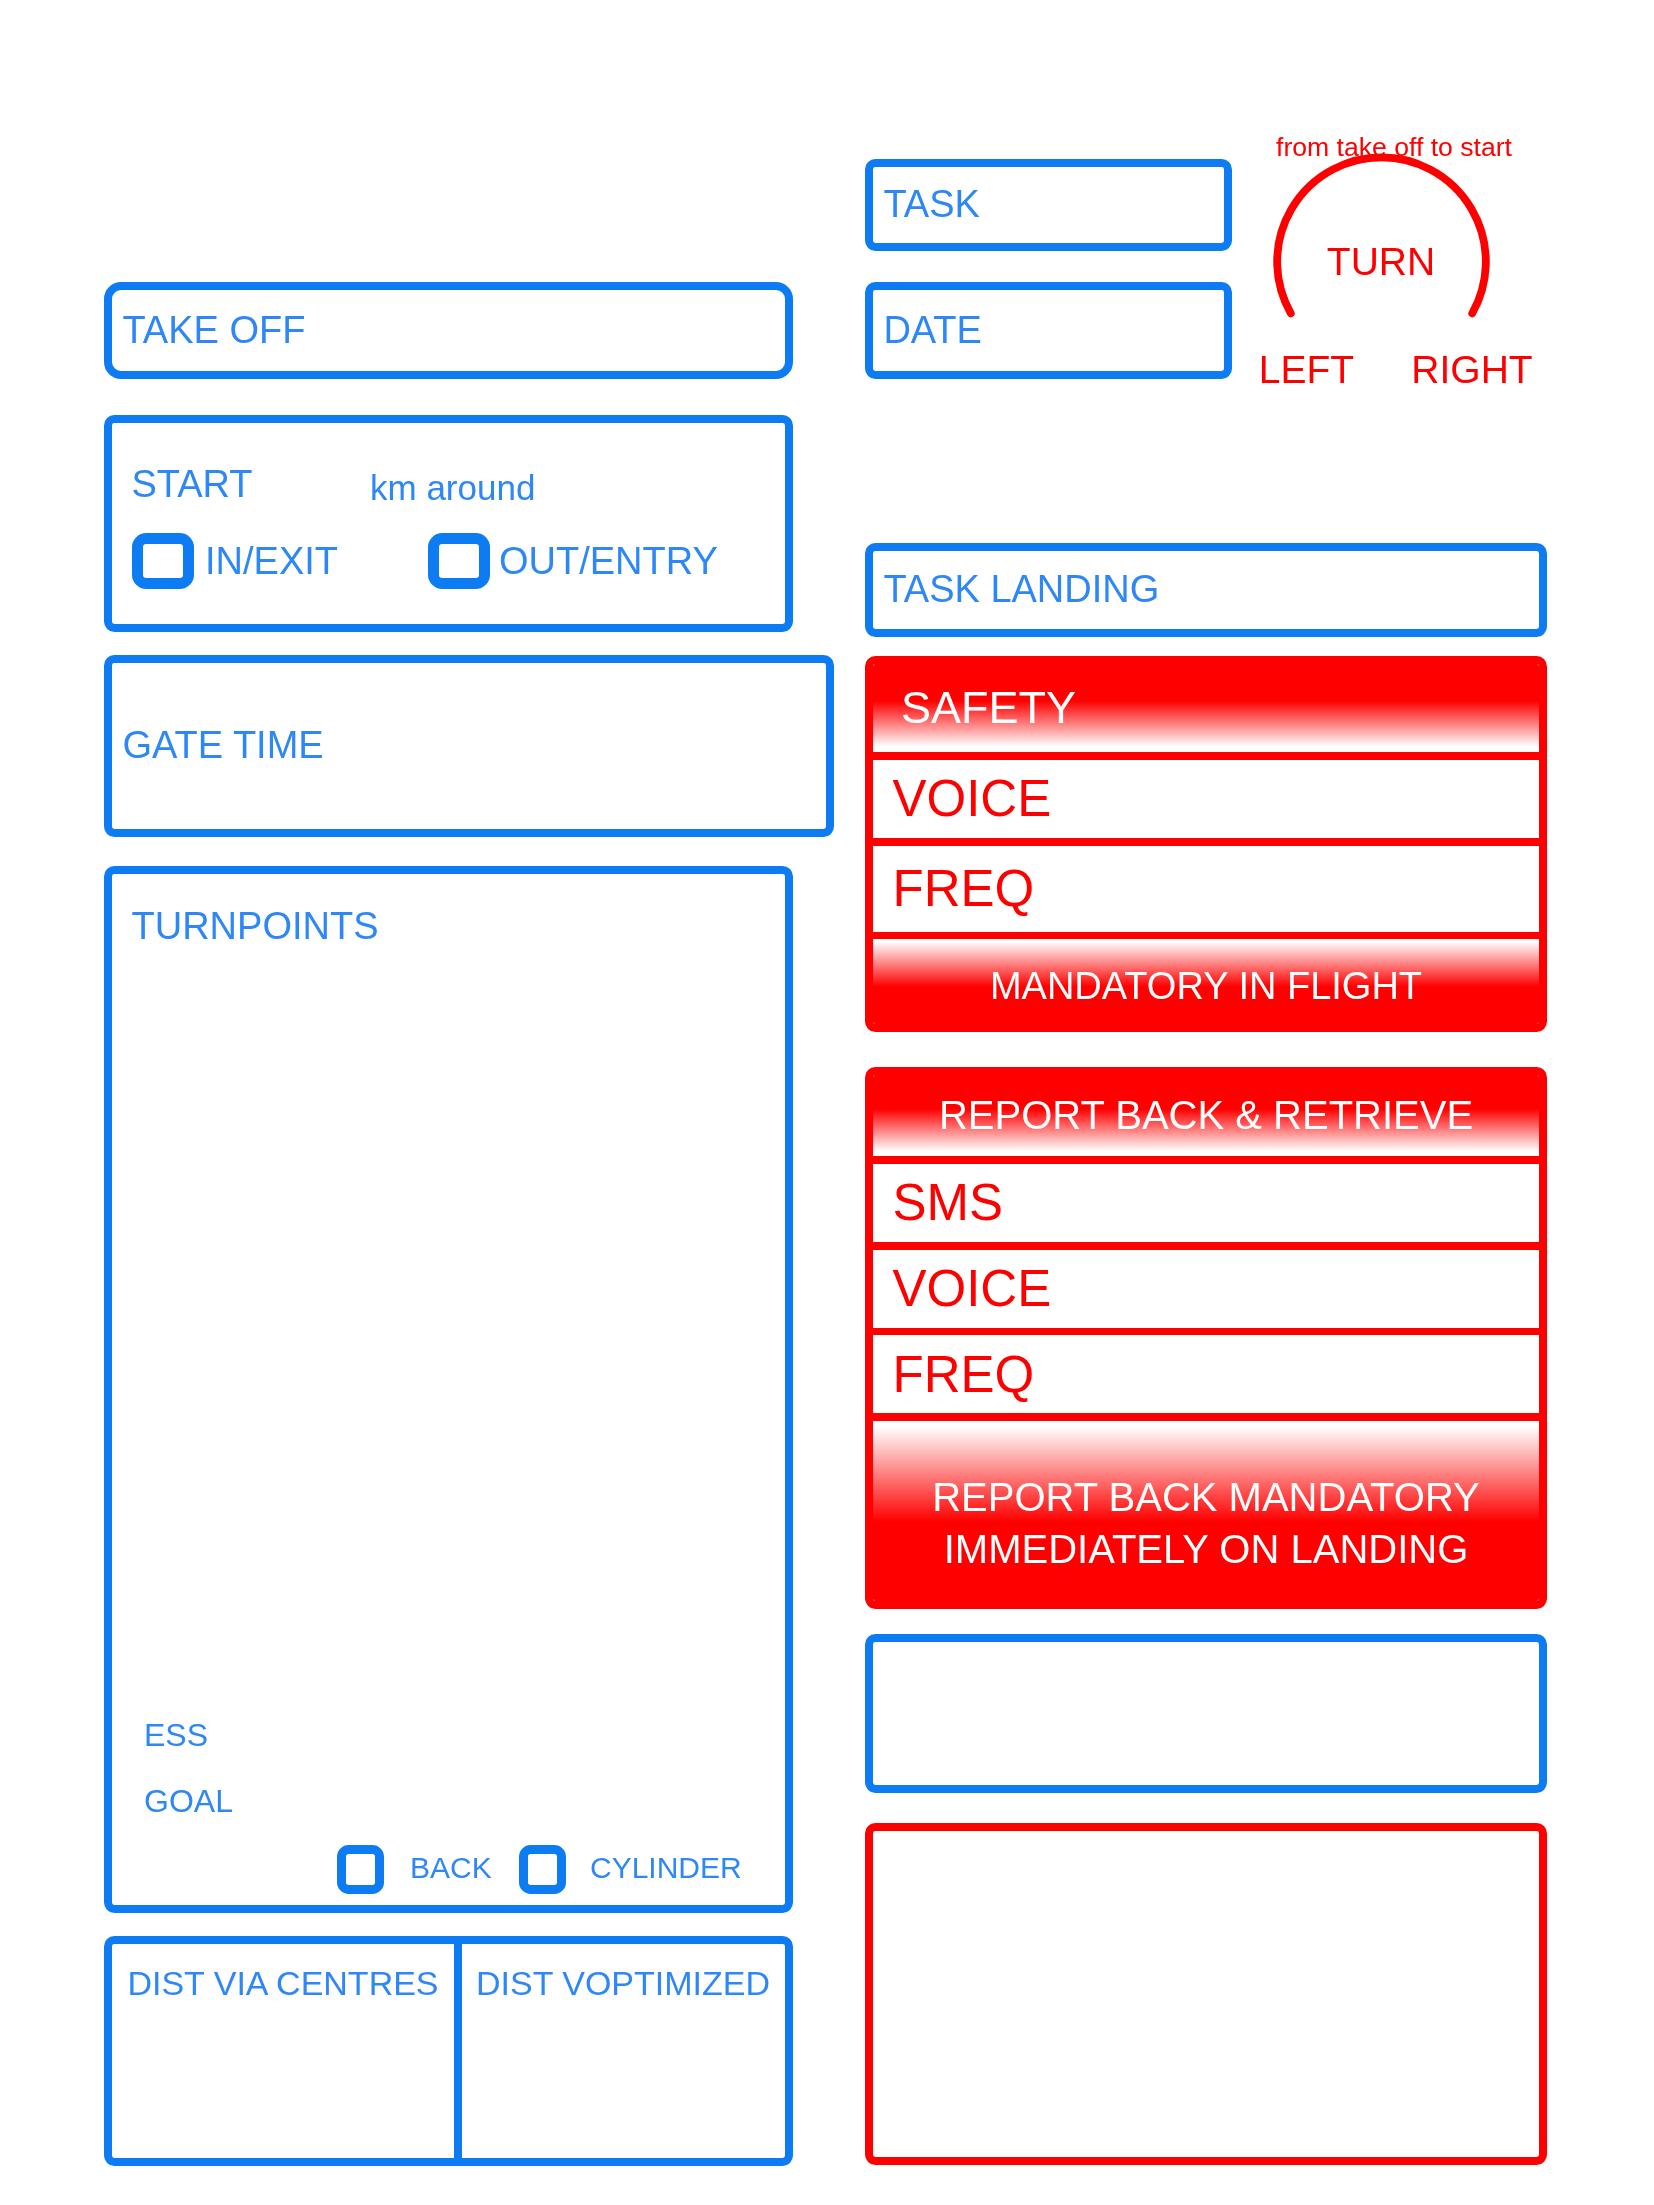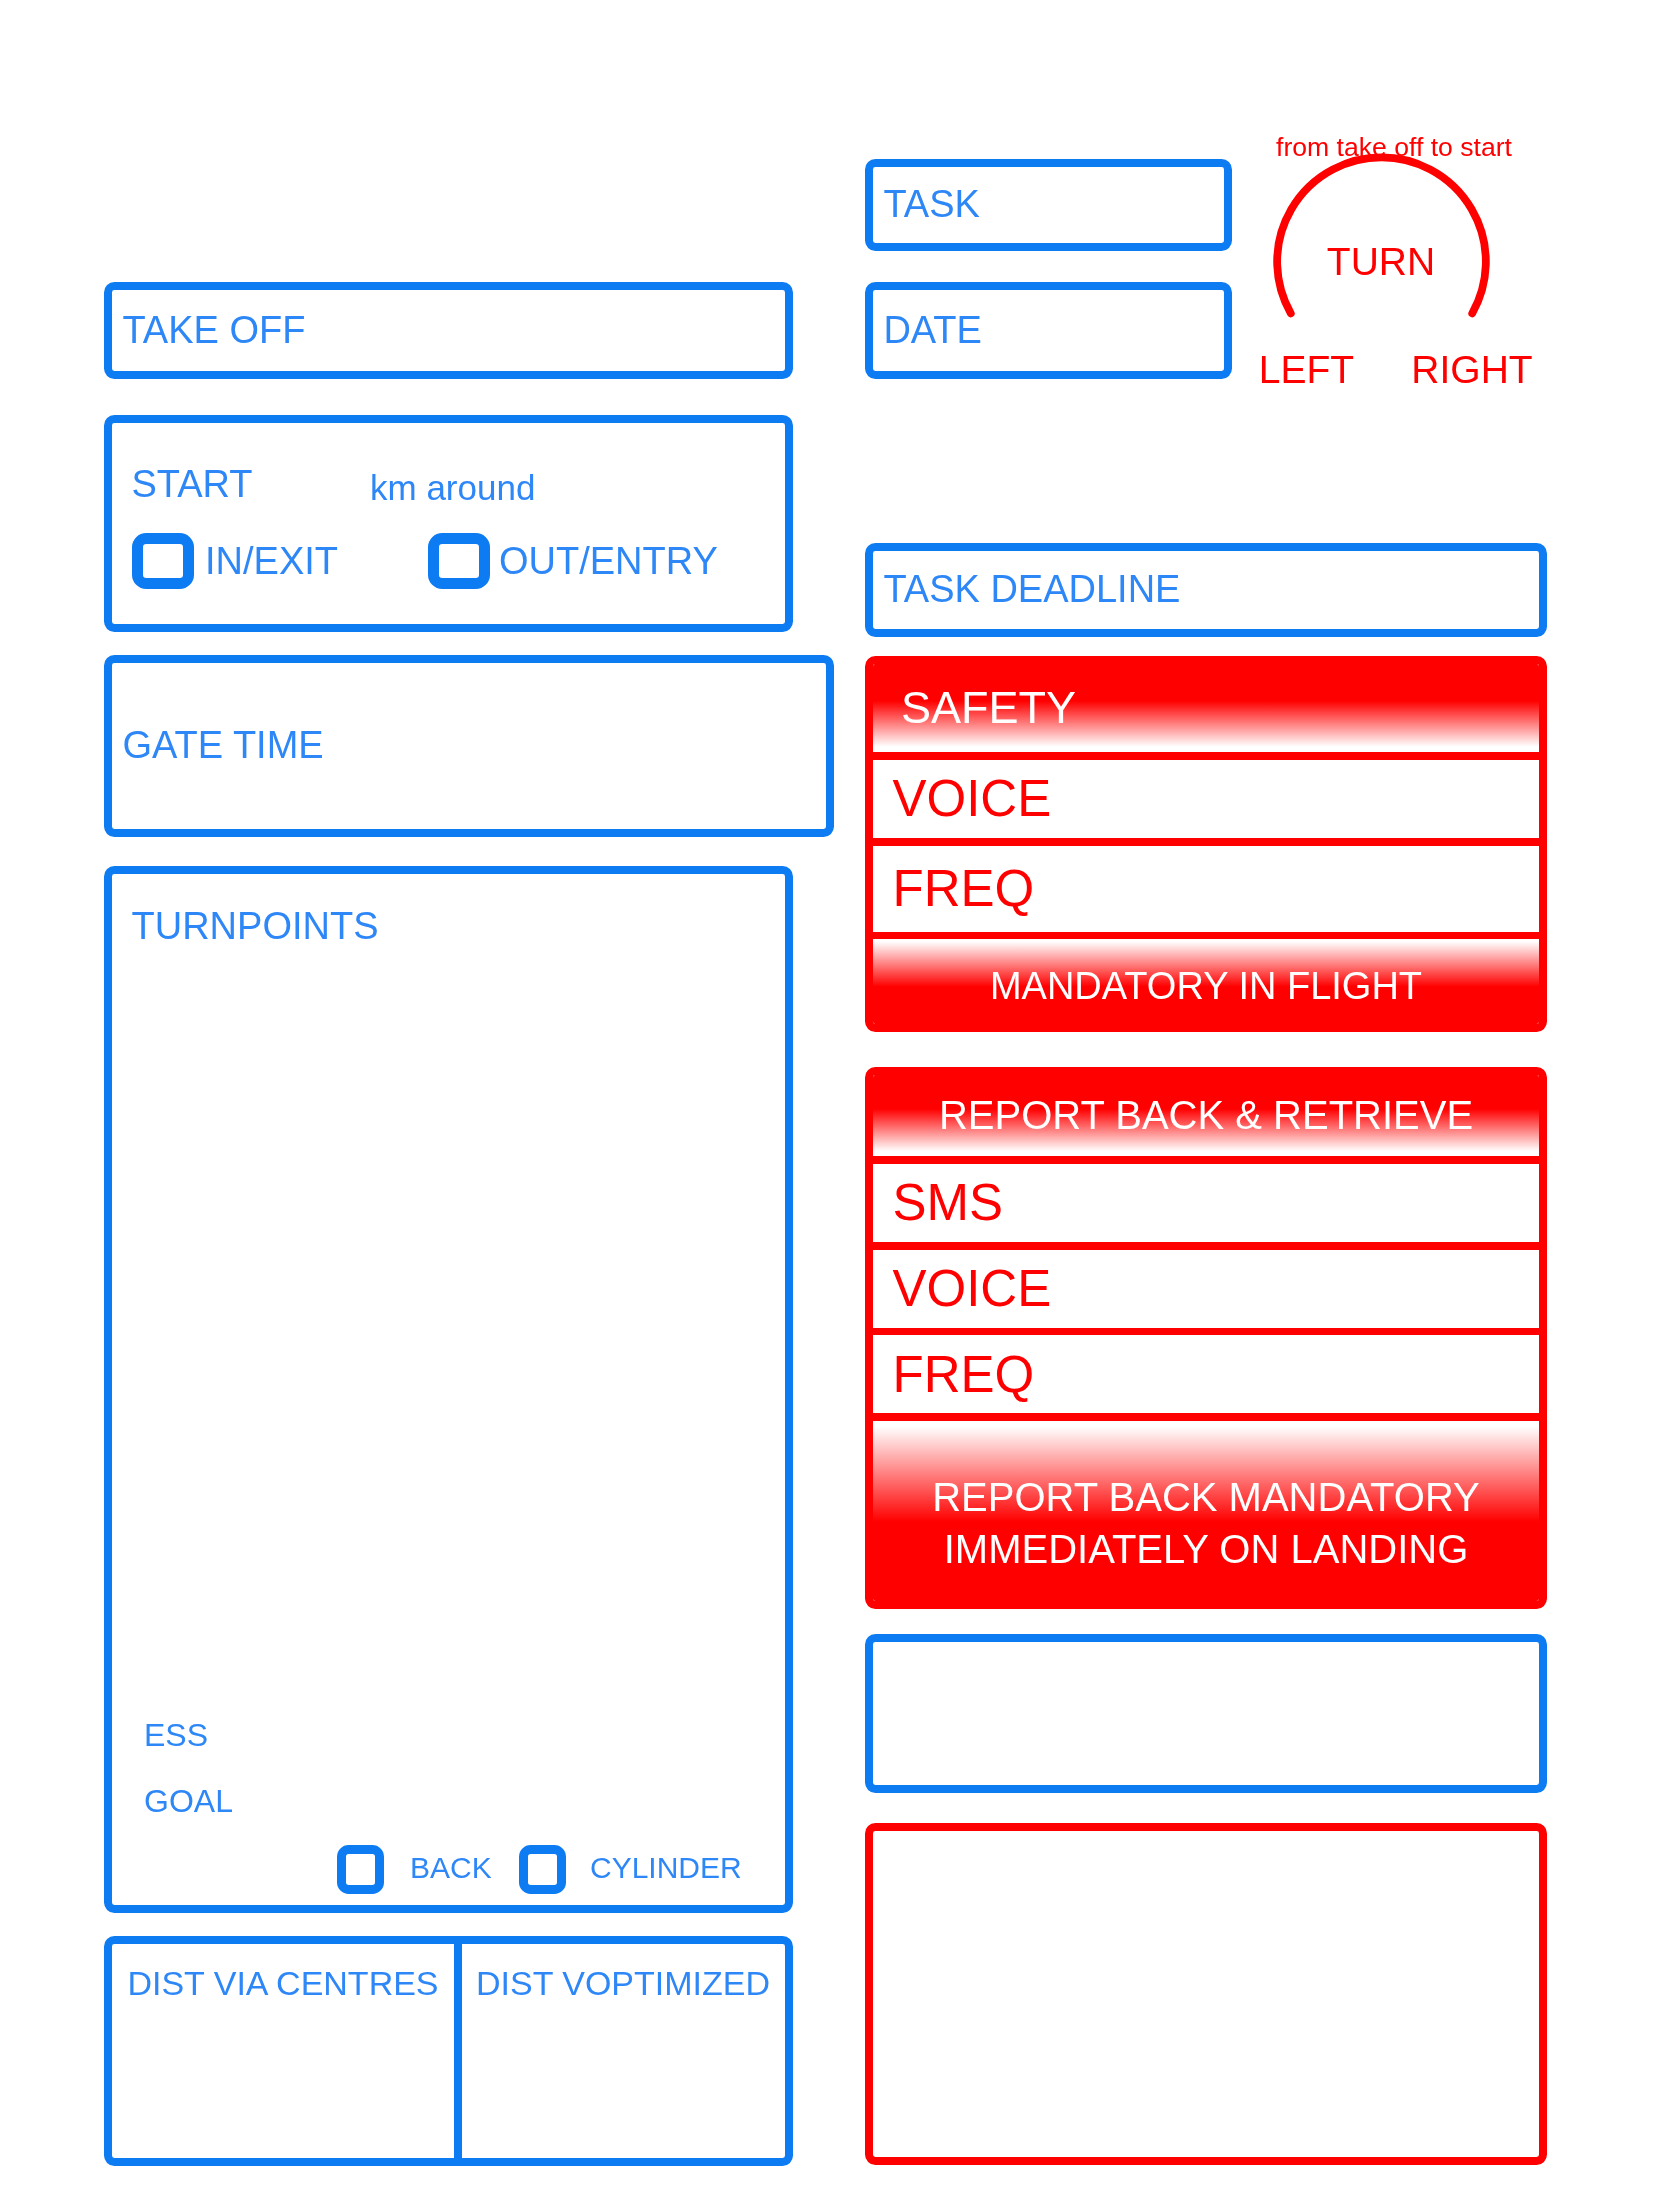--- a/index.html
+++ b/index.html
@@ -38,21 +38,21 @@
   .seg-title{color:#fff;font-size:45px;white-space:nowrap;}
   .seg-label{color:var(--red);font-size:51px;white-space:nowrap;}
   .banner-text{color:#fff;font-size:38px;white-space:nowrap;}
 </style>
 </head>
 <body>
 
 <div id="page">
 
 
-  <div class="bluebox flexbox" style="left:104px;top:282px;width:689px;height:97px;padding-left:10.4px;">
+  <div class="bluebox flexbox" style="left:104px;top:282px;width:689px;height:97px;padding-left:10.4px;border-radius:17px;">
     <span class="lbl">TAKE OFF</span>
   </div>
 
   <div class="bluebox" style="left:104px;top:415px;width:689px;height:217px;">
     <span class="lbl abs" style="left:19.5px;top:40px;">START</span>
     <span class="lbl abs" style="left:258px;top:45px;font-size:35px;">km around</span>
     <span class="cb" style="left:19.5px;top:110px;"></span>
     <span class="lbl abs" style="left:93px;top:117px;">IN/EXIT</span>
     <span class="cb" style="left:316px;top:110px;"></span>
     <span class="lbl abs" style="left:387px;top:117px;">OUT/ENTRY</span>
@@ -91,21 +91,21 @@
   <svg class="abs" style="left:1268px;top:150px;" width="227" height="175" viewBox="0 0 350 270">
     <path d="M 35 252 A 161 161 0 1 1 315 252" fill="none" stroke="#ff0000" stroke-width="12" stroke-linecap="round"></path>
   </svg>
 
   <span class="rtxt abs center" style="left:1290px;top:240px;width:182px;font-size:39px;">TURN</span>
   <span class="rtxt abs center" style="left:1245px;top:348px;width:123px;font-size:39px;">LEFT</span>
   <span class="rtxt abs center" style="left:1391px;top:348px;width:162px;font-size:39px;">RIGHT</span>
 
 
   <div class="bluebox flexbox" style="left:865px;top:543px;width:682px;height:94px;padding-left:10.4px;">
-    <span class="lbl">TASK DEADLINE</span>
+    <span class="lbl">TASK LANDING</span>
   </div>
 
   <div class="rpanel" style="left:865px;top:656px;width:682px;height:376px;">
     <div class="seg grad-head" style="height:88px;padding-left:28px;">
       <span class="seg-title">SAFETY</span>
     </div>
     <div class="hr"></div>
     <div class="seg" style="height:78px;padding-left:19.5px;">
       <span class="seg-label">VOICE</span>
     </div>

